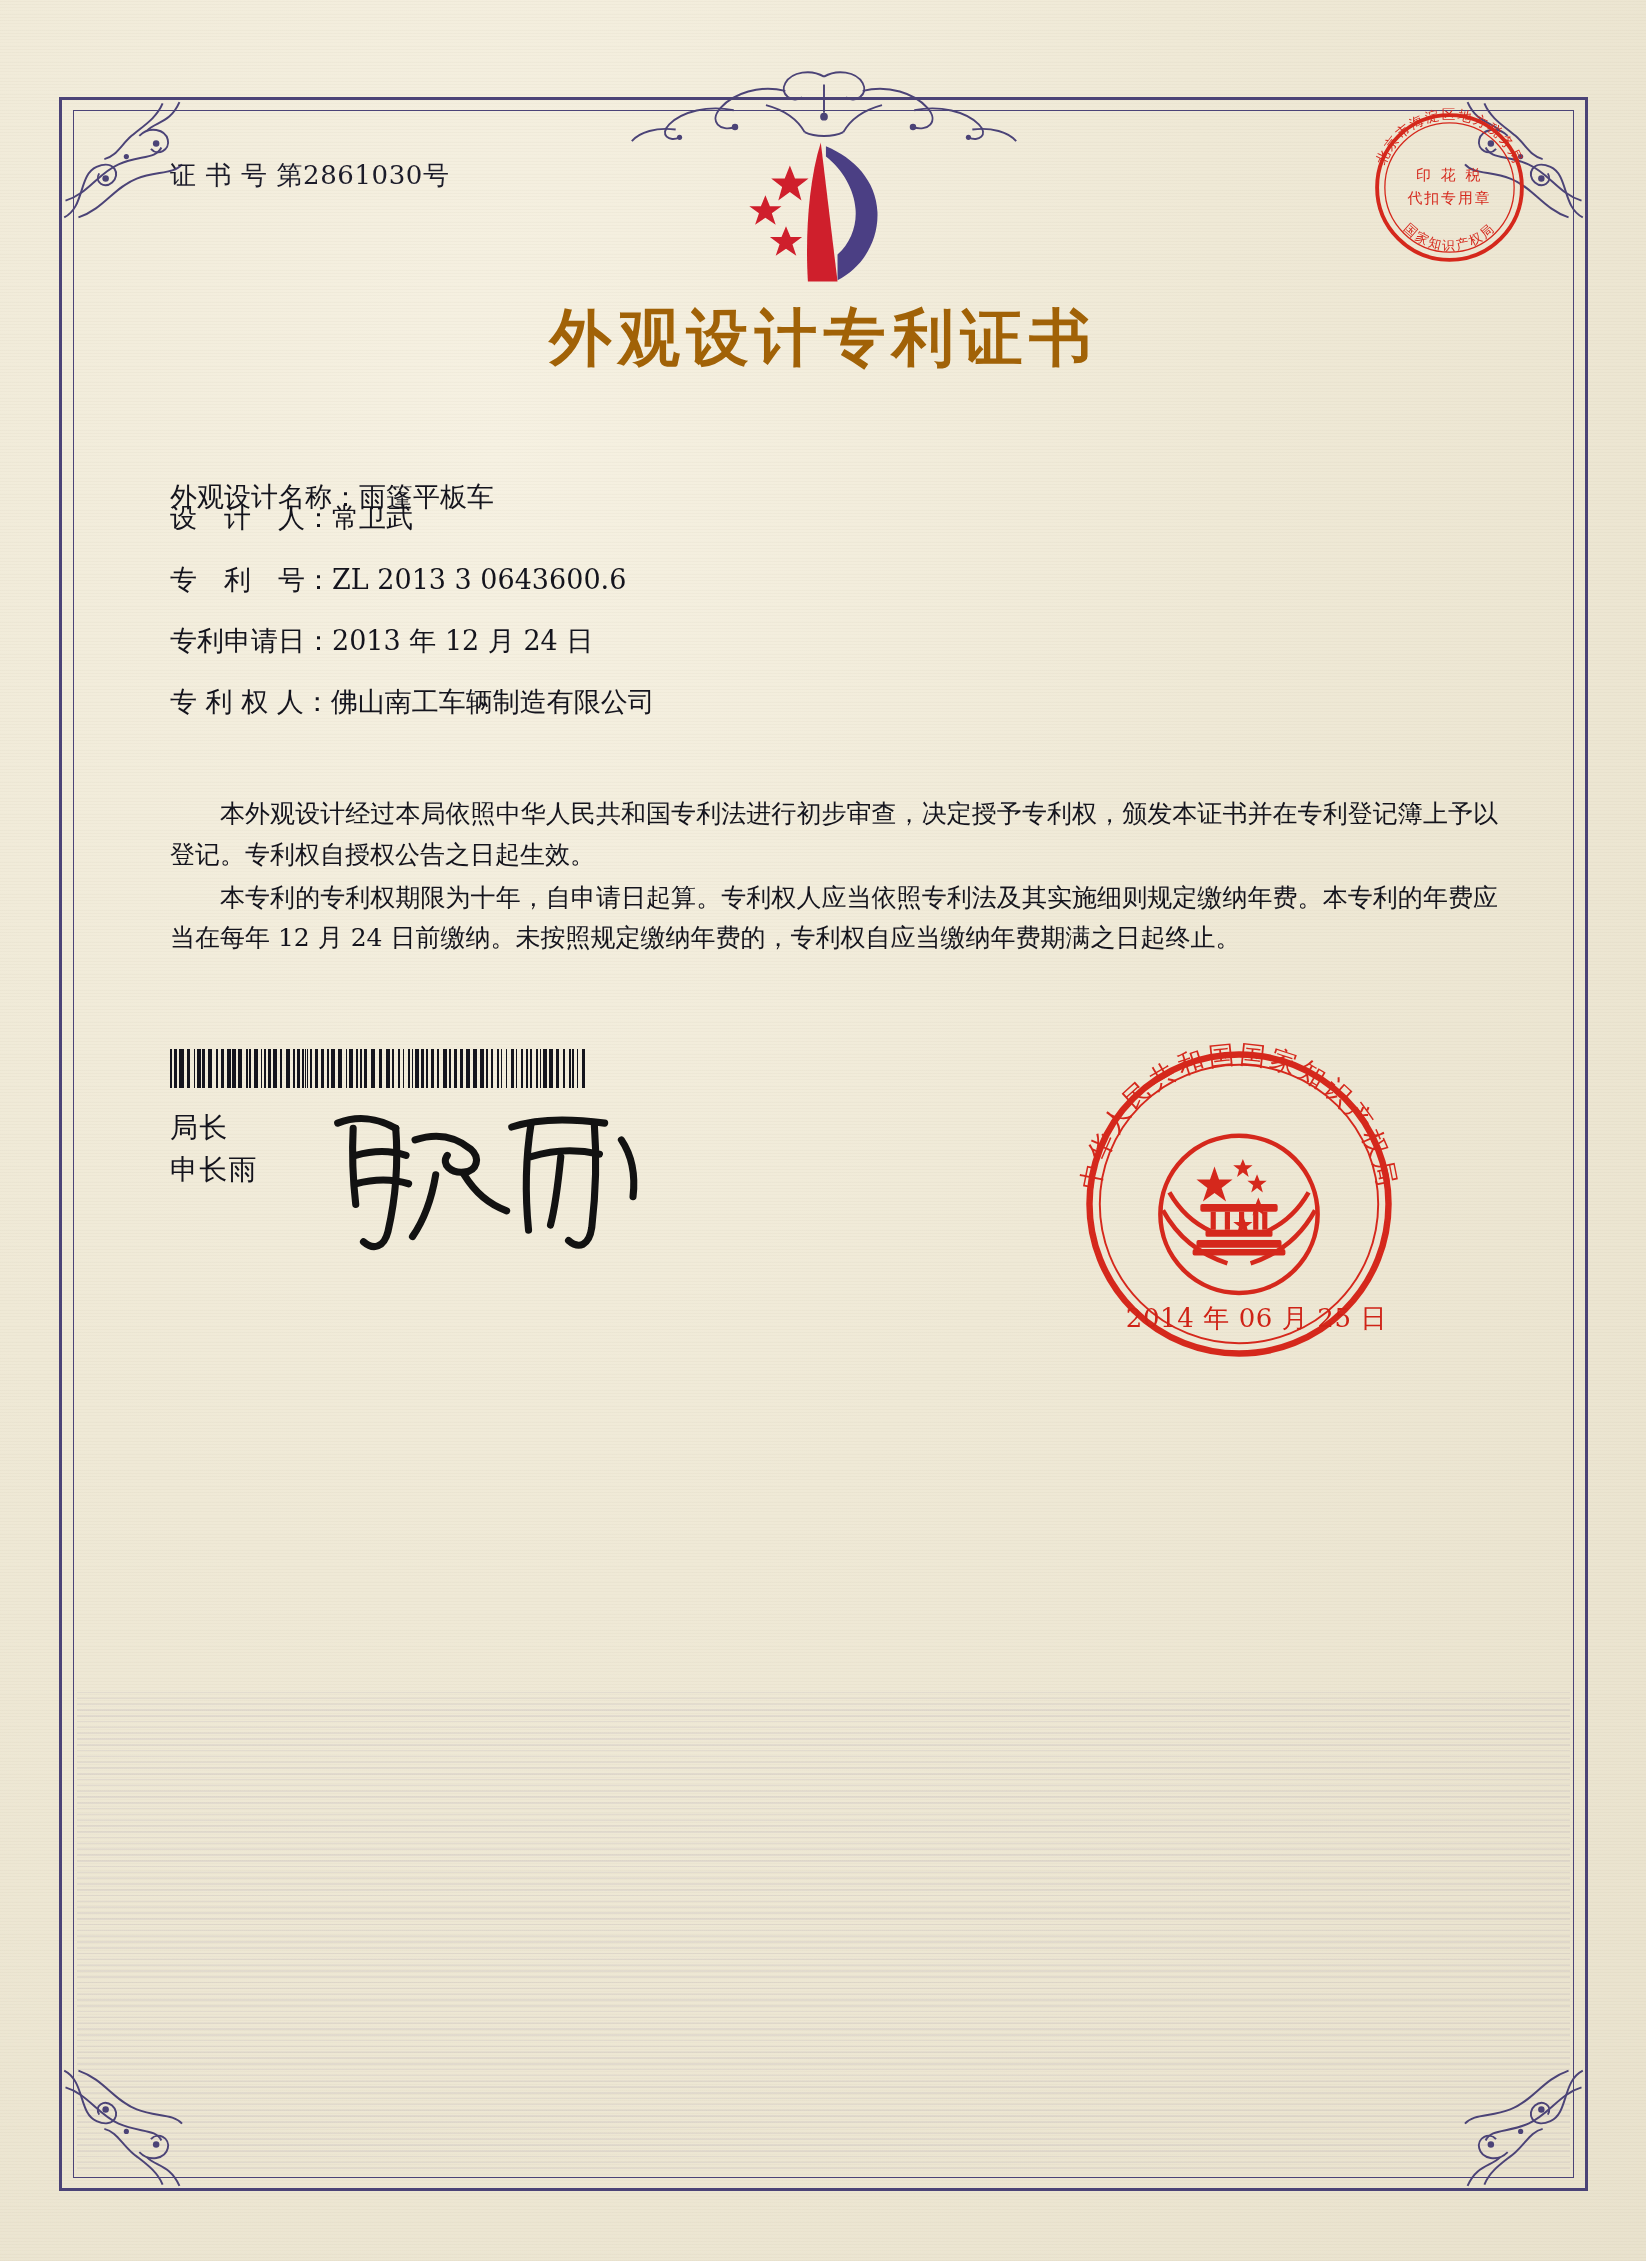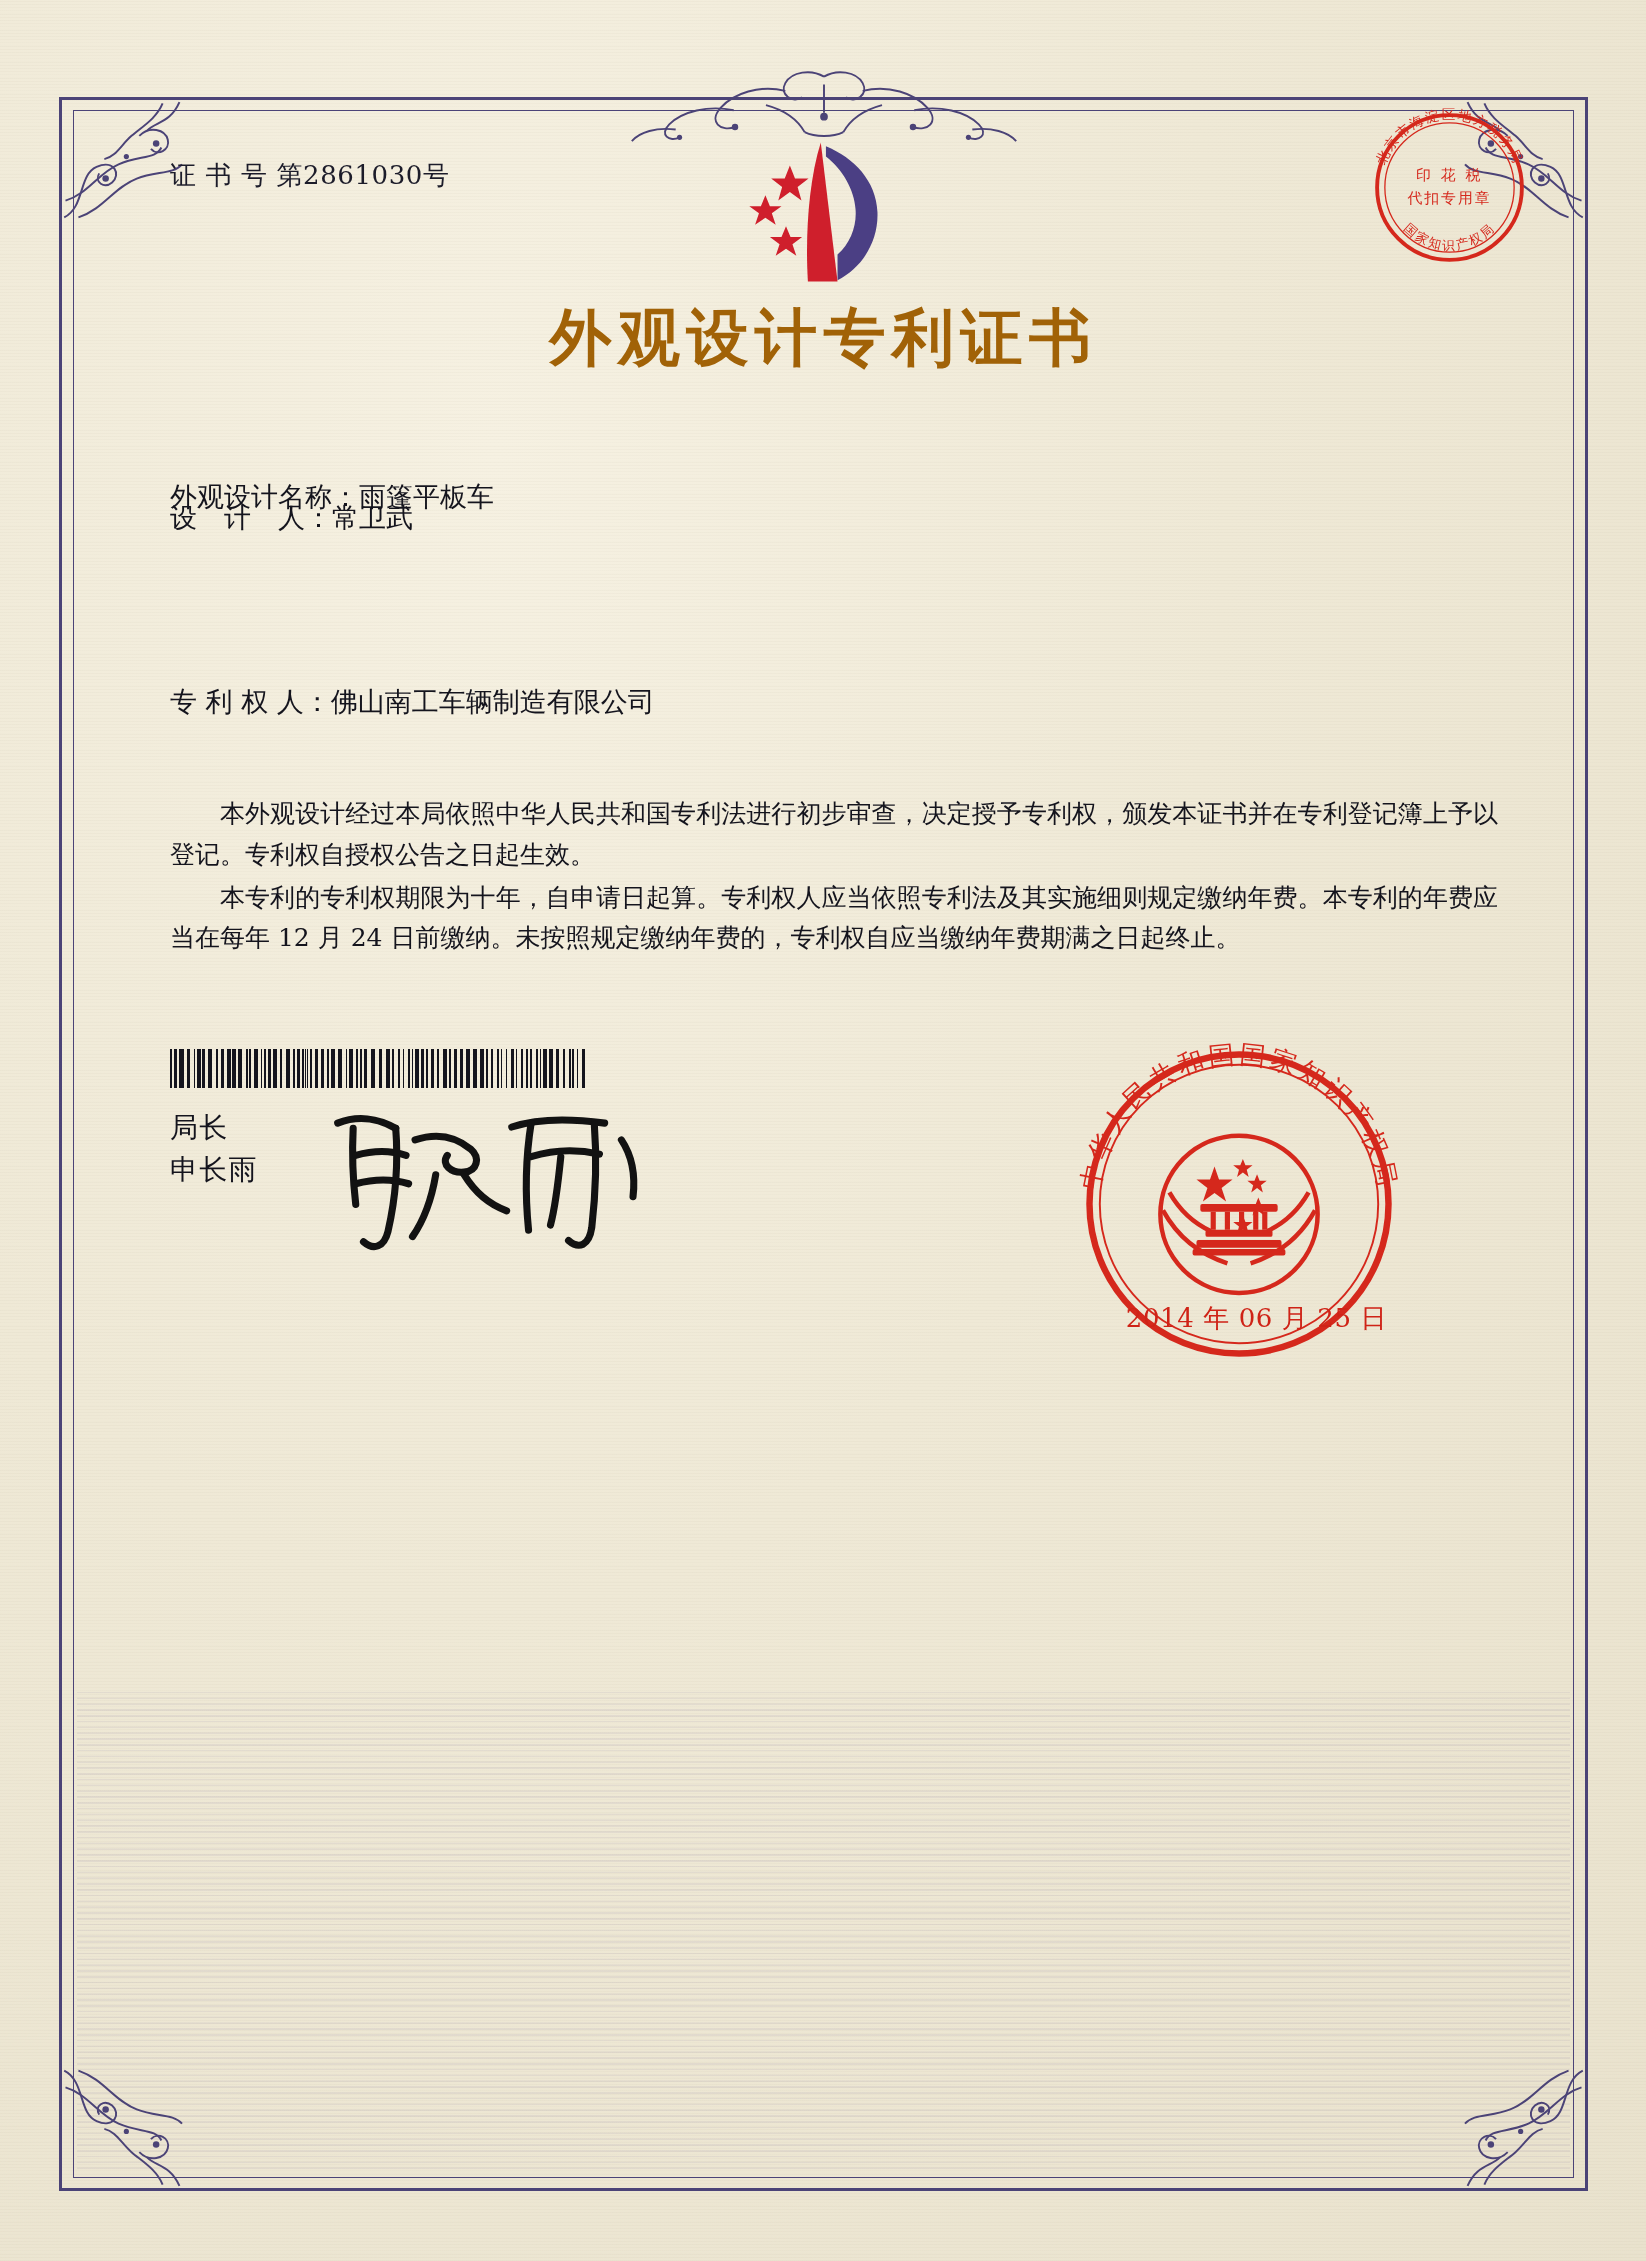--- a/index.html
+++ b/index.html
@@ -270,20 +270,26 @@
     </svg>
   </div>
 
   <div id="main-title">外观设计专利证书</div>
 
   <div class="field" id="f1">
     <span class="lbl">外观设计名称：</span><span class="val">雨篷平板车</span>
   </div>
   <div class="field" id="f2">
     <span class="lbl">设　计　人：</span><span class="val">常卫武</span>
+  </div>
+  <div class="field" id="f3">
+    <span class="lbl">专　利　号：</span><span class="val">ZL 2013 3 0643600.6</span>
+  </div>
+  <div class="field" id="f4">
+    <span class="lbl">专利申请日：</span><span class="val">2013 年 12 月 24 日</span>
   </div>
   <div class="field" id="f5">
     <span class="lbl">专 利 权 人：</span><span class="val">佛山南工车辆制造有限公司</span>
   </div>
 
   <div id="paragraphs">
     <p>本外观设计经过本局依照中华人民共和国专利法进行初步审查，决定授予专利权，颁发本证书并在专利登记簿上予以登记。专利权自授权公告之日起生效。</p>
     <p>本专利的专利权期限为十年，自申请日起算。专利权人应当依照专利法及其实施细则规定缴纳年费。本专利的年费应当在每年 12 月 24 日前缴纳。未按照规定缴纳年费的，专利权自应当缴纳年费期满之日起终止。</p>
   </div>
 

